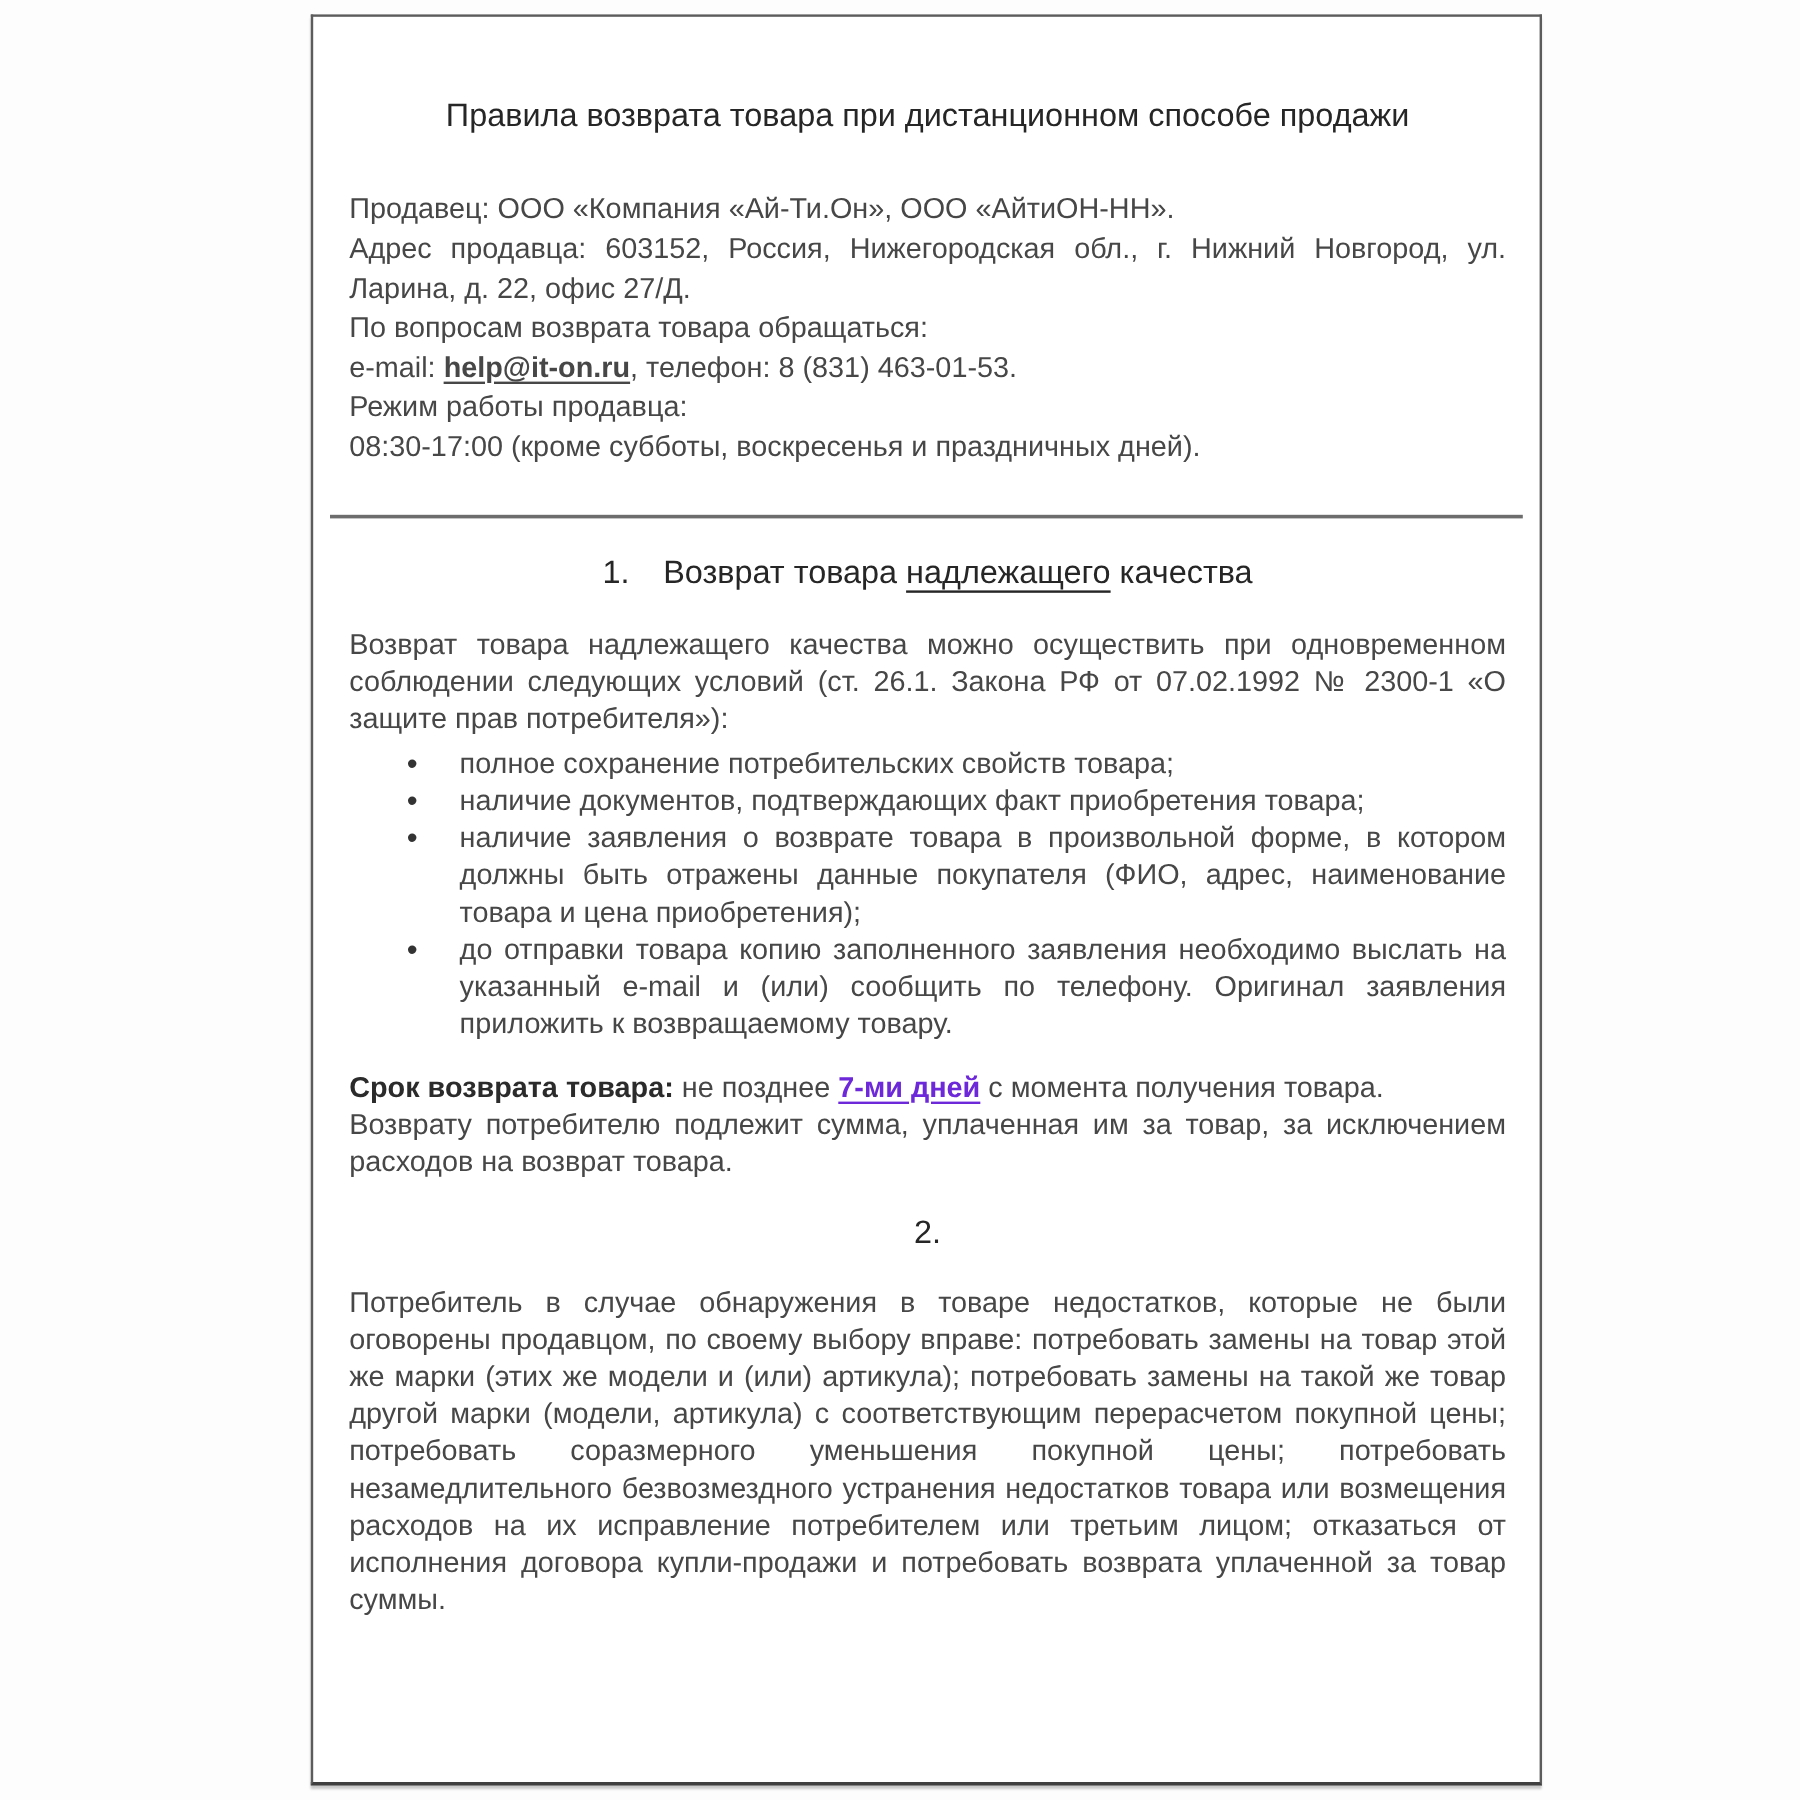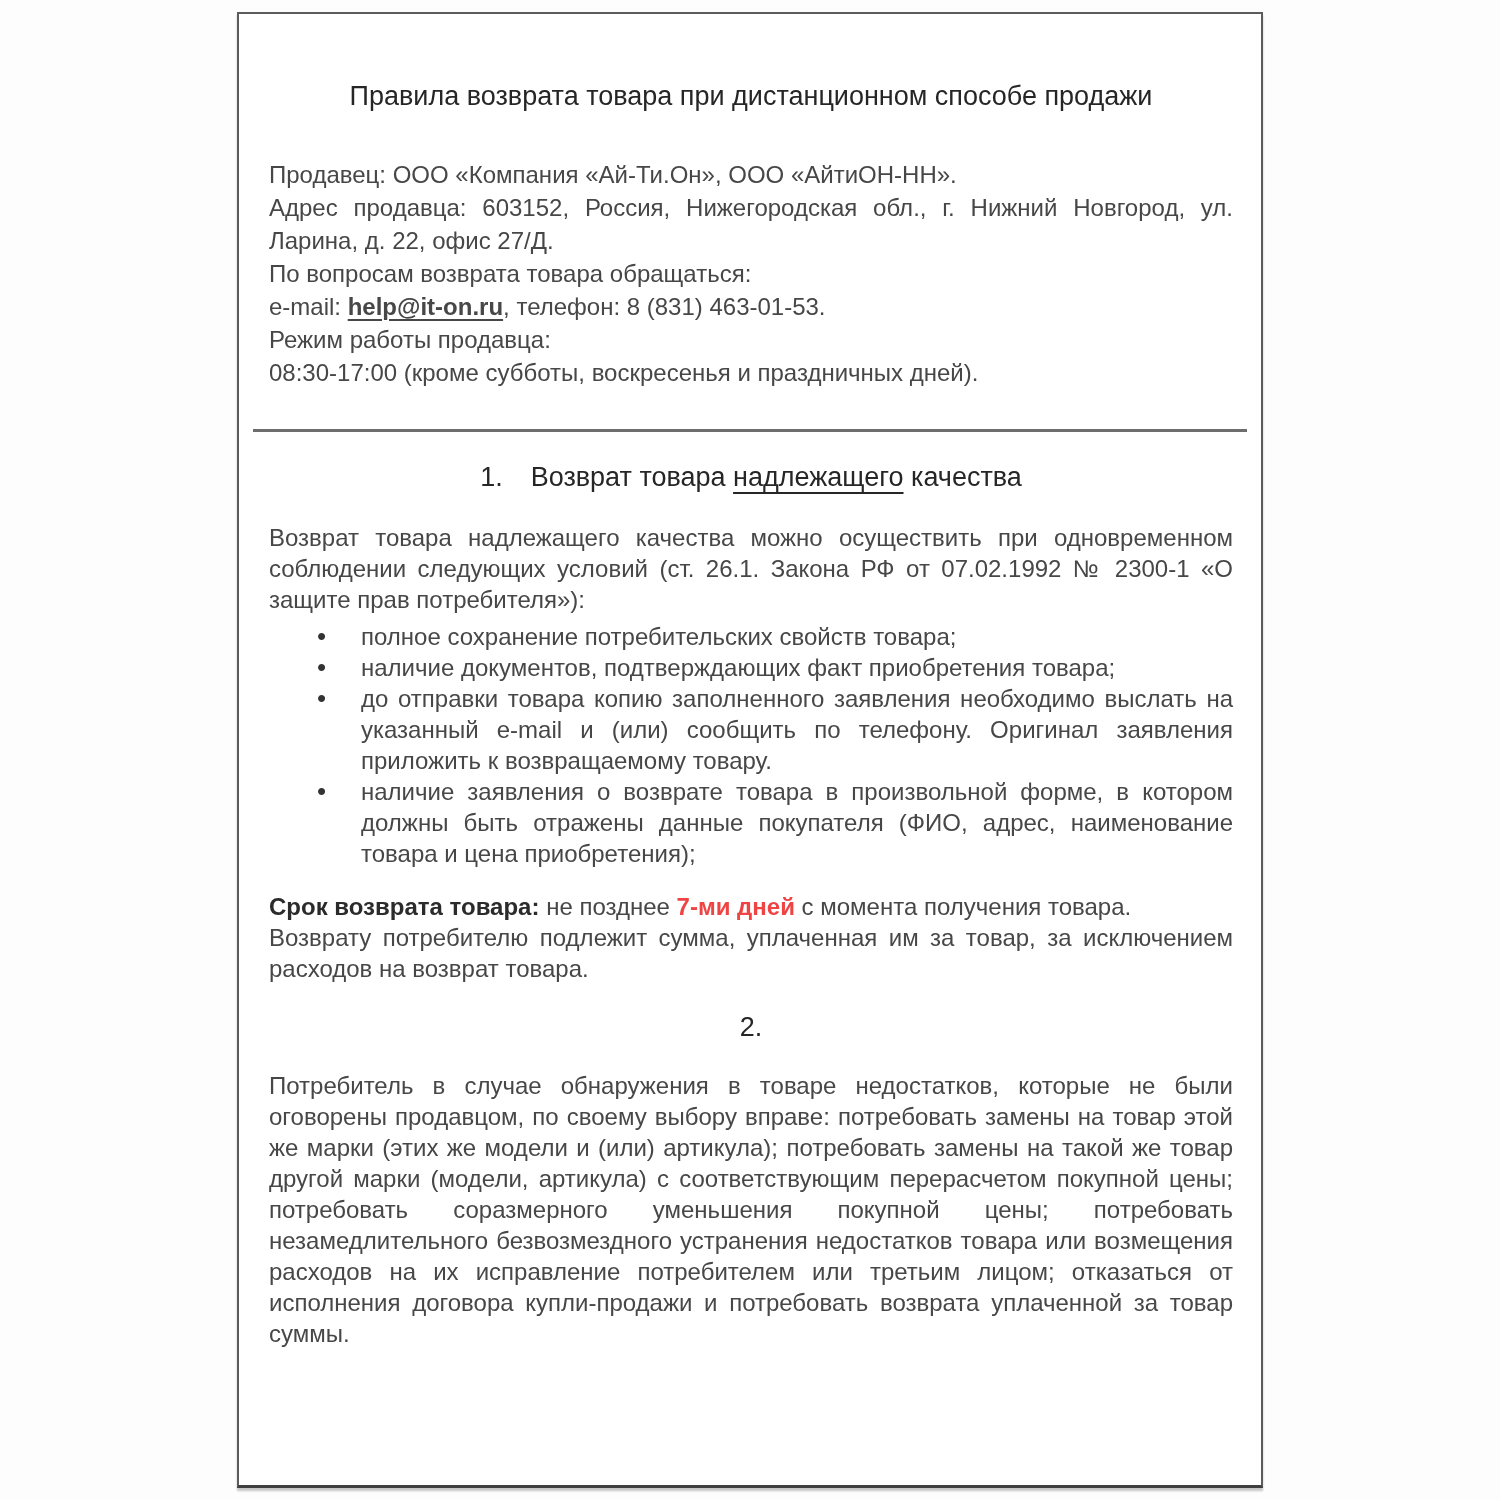--- a/index.html
+++ b/index.html
@@ -7,20 +7,21 @@
     padding: 0;
     background: #fdfdfd;
   }
   .canvas {
     position: relative;
     width: 1296px;
     height: 1500px;
     background: #fdfdfd;
     font-family: "Liberation Sans", "DejaVu Sans", sans-serif;
     overflow: hidden;
+    margin-left: 22px;
   }
   .page {
     position: absolute;
     left: 237px;
     top: 12px;
     width: 1026px;
     height: 1476px;
     box-sizing: border-box;
     background: #ffffff;
     border: 2px solid #5c5c5c;
@@ -92,21 +93,22 @@
     font-size: 26px;
   }
   .term-block { margin-top: 22px; }
   .term-block p { margin: 0; text-align: justify; }
   .b {
     font-weight: bold;
     color: #2b2b2b;
   }
   .bu {
     font-weight: bold;
-    color: #ef4444;
+    color: #6d28d9;
+    text-decoration: underline;
     text-decoration-thickness: 2px;
     text-underline-offset: 4px;
   }
   .sec-heading.second { margin-top: 24px; }
   .para.second { margin-top: 24px; }
 </style>
 </head>
 <body>
 
 <div class="canvas">
@@ -128,22 +130,22 @@
     <div class="sec-heading">
       <span>1.</span>
       <span><span>Возврат товара </span><span class="hu">надлежащего</span><span> качества</span></span>
     </div>
 
     <p class="para">Возврат товара надлежащего качества можно осуществить при одновременном соблюдении следующих условий (ст. 26.1. Закона РФ от 07.02.1992 № 2300-1 «О защите прав потребителя»):</p>
 
     <ul class="bullets">
       <li>полное сохранение потребительских свойств товара;</li>
       <li>наличие документов, подтверждающих факт приобретения товара;</li>
+      <li>наличие заявления о возврате товара в произвольной форме, в котором должны быть отражены данные покупателя (ФИО, адрес, наименование товара и цена приобретения);</li>
       <li>до отправки товара копию заполненного заявления необходимо выслать на указанный e-mail и (или) сообщить по телефону. Оригинал заявления приложить к возвращаемому товару.</li>
-      <li>наличие заявления о возврате товара в произвольной форме, в котором должны быть отражены данные покупателя (ФИО, адрес, наименование товара и цена приобретения);</li>
     </ul>
 
     <div class="term-block">
       <p><span class="b">Срок возврата товара:</span><span> не позднее </span><span class="bu">7-ми дней</span><span> с момента получения товара.</span></p>
       <p>Возврату потребителю подлежит сумма, уплаченная им за товар, за исключением расходов на возврат товара.</p>
     </div>
 
     <div class="sec-heading second">
       <span>2.</span>
     </div>

